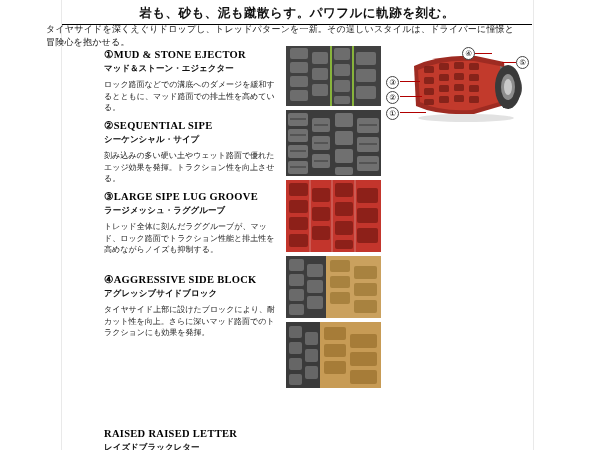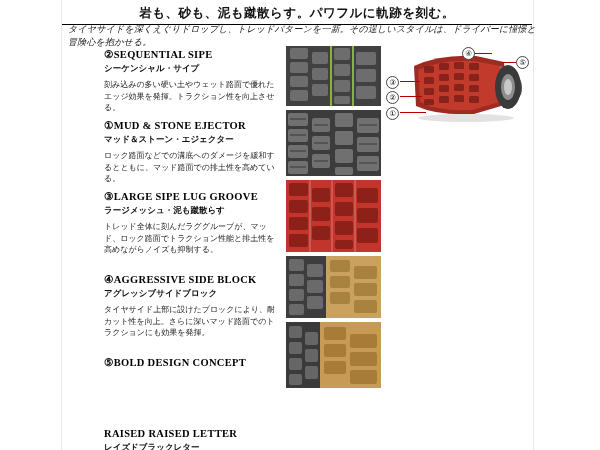--- a/index.html
+++ b/index.html
@@ -16,23 +16,23 @@
   .headline{
     position:absolute;left:62px;top:2px;width:470px;height:22px;
     display:flex;align-items:center;justify-content:center;
     font-size:12.5px;font-weight:bold;letter-spacing:.5px;color:#111;
   }
   .rule{
     position:absolute;left:62px;top:24px;width:470px;height:0;
     border-top:1px solid #000;
   }
   .subhead{
-    position:absolute;left:68px;top:28px;width:470px;height:16px;
+    position:absolute;left:46px;top:28px;width:470px;height:16px;
     display:flex;align-items:center;
-    font-size:9px;color:#222;letter-spacing:.2px;font-style:italic;
+    font-size:9px;color:#222;letter-spacing:.2px;
   }
 
   
   .col-left{position:absolute;left:104px;top:48px;width:178px;}
   .block{margin-bottom:9px;}
   .b-title{
     font-family:"Liberation Serif","DejaVu Serif",serif;
     font-size:10.5px;font-weight:bold;letter-spacing:.3px;color:#000;
     line-height:13px;
   }
@@ -79,45 +79,44 @@
   <div class="frame-l"></div>
   <div class="frame-r"></div>
 
   <div class="headline">岩も、砂も、泥も蹴散らす。パワフルに軌跡を刻む。</div>
   <div class="rule"></div>
   <div class="subhead">タイヤサイドを深くえぐりドロップし、トレッドパターンを一新。その逞しいスタイルは、ドライバーに憧憬と冒険心を抱かせる。</div>
 
   <div class="col-left">
 
     <div class="block" style="height:62px;">
+      <div class="b-title">①MUD &amp; STONE EJECTOR</div>
+      <div class="b-sub">マッド＆ストーン・エジェクター</div>
+      <div class="b-body">ロック路面などでの溝底へのダメージを緩和するとともに、マッド路面での排土性を高めている。</div>
+    </div>
+
+    <div class="block" style="height:62px;">
       <div class="b-title">②SEQUENTIAL SIPE</div>
       <div class="b-sub">シーケンシャル・サイプ</div>
       <div class="b-body">刻み込みの多い硬い土やウェット路面で優れたエッジ効果を発揮。トラクション性を向上させる。</div>
     </div>
 
-    <div class="block" style="height:62px;">
-      <div class="b-title">①MUD &amp; STONE EJECTOR</div>
-      <div class="b-sub">マッド＆ストーン・エジェクター</div>
-      <div class="b-body">ロック路面などでの溝底へのダメージを緩和するとともに、マッド路面での排土性を高めている。</div>
-    </div>
-
     <div class="block" style="height:74px;">
       <div class="b-title">③LARGE SIPE LUG GROOVE</div>
-      <div class="b-sub">ラージメッシュ・泥も蹴散らす</div>
+      <div class="b-sub">ラージメッシュ・ラググルーブ</div>
       <div class="b-body">トレッド全体に刻んだラググルーブが、マッド、ロック路面でトラクション性能と排土性を高めながらノイズも抑制する。</div>
     </div>
 
     <div class="block" style="height:74px;">
       <div class="b-title">④AGGRESSIVE SIDE BLOCK</div>
       <div class="b-sub">アグレッシブサイドブロック</div>
       <div class="b-body">タイヤサイド上部に設けたブロックにより、耐カット性を向上。さらに深いマッド路面でのトラクションにも効果を発揮。</div>
     </div>
 
     <div class="block" style="height:62px;">
-      <div class="b-title">⑤BOLD DESIGN CONCEPT</div>
     </div>
 
     <div class="block">
       <div class="b-title">RAISED RAISED LETTER</div>
       <div class="b-sub">レイズドブラックレター</div>
 
     </div>
 
   </div>
 

